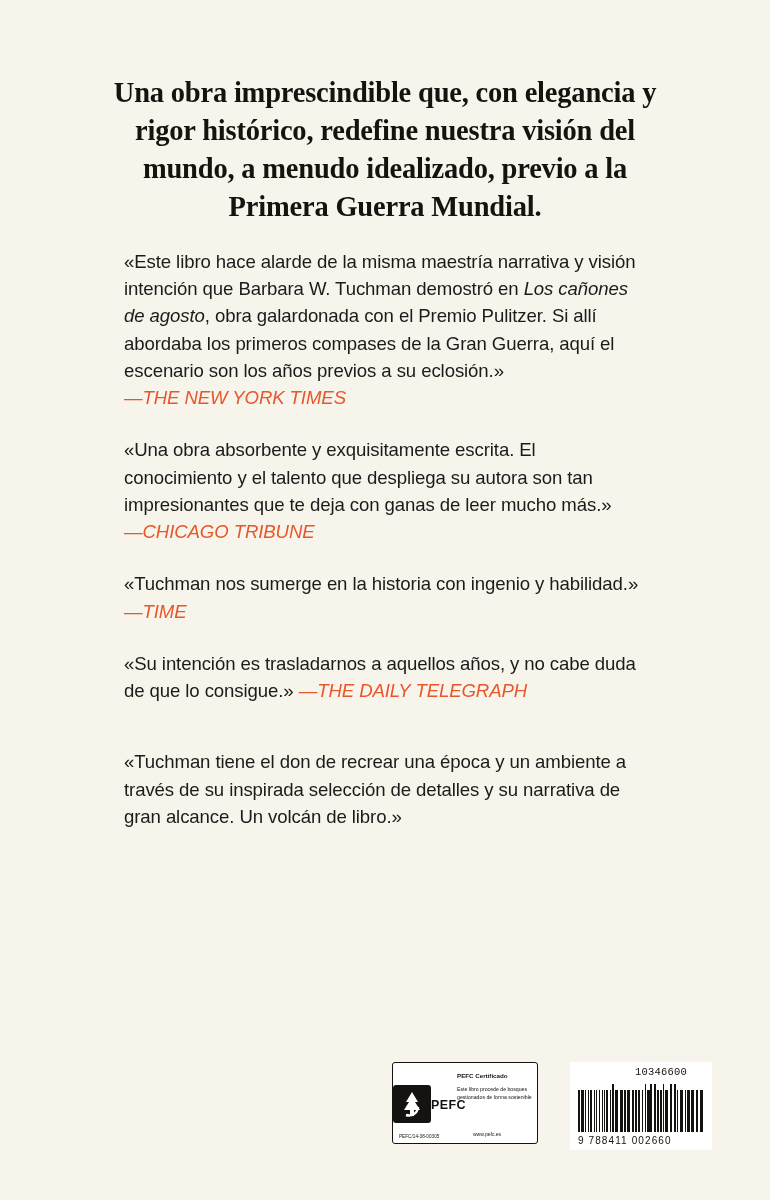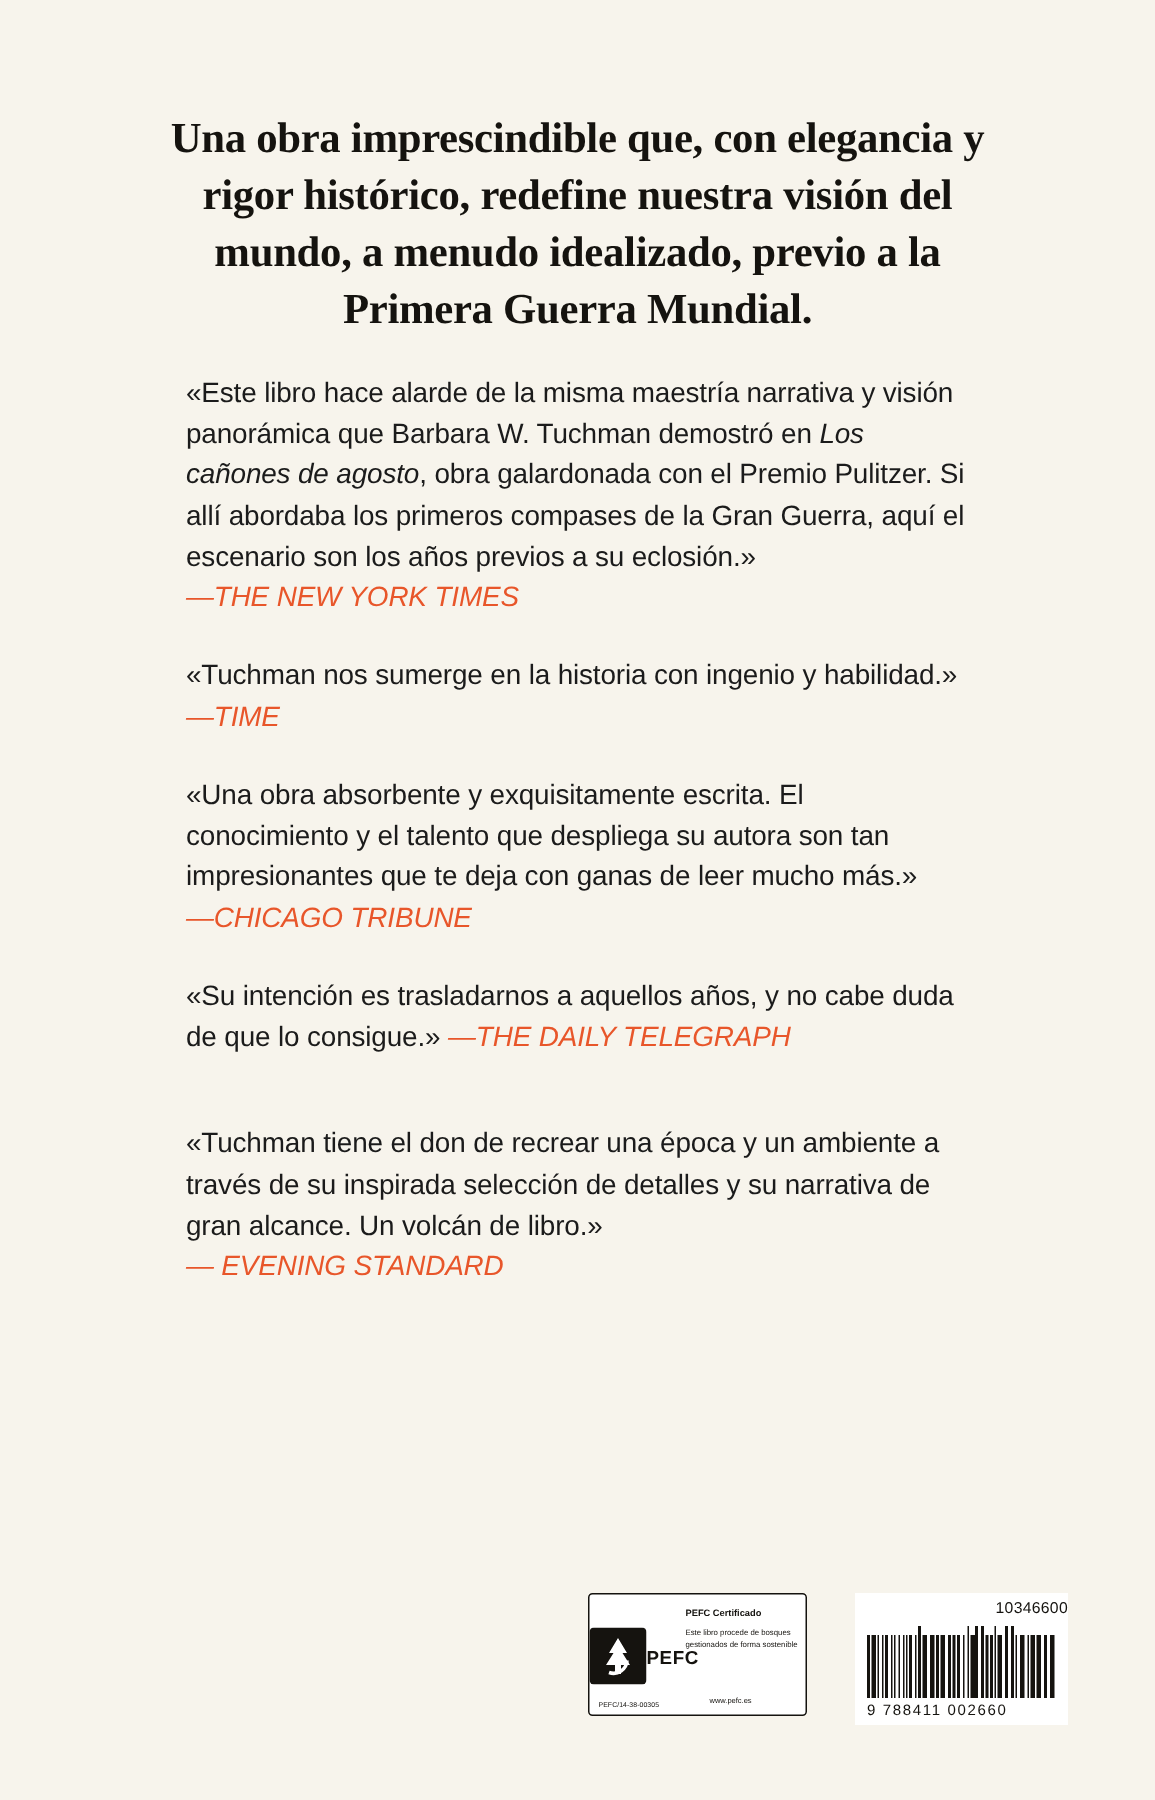--- a/index.html
+++ b/index.html
@@ -164,22 +164,23 @@
     top: 1062px;
     width: 142px;
     height: 88px;
     background: #ffffff;
     box-sizing: border-box;
   }
   .barcode-top {
     text-align: right;
     font-size: 10.5px;
     color: #15130f;
-    padding: 4px 0 0 0;
+    padding: 4px 25px 0 0;
     letter-spacing: 0.2px;
+    font-family: Liberation Mono, monospace;
   }
   .bars {
     position: absolute;
     left: 8px;
     top: 22px;
     width: 126px;
     height: 48px;
     display: flex;
     align-items: flex-end;
   }
@@ -199,33 +200,33 @@
 </style>
 </head>
 <body>
 
 <div class="page">
 
   <div class="headline">Una obra imprescindible que, con elegancia y rigor histórico, redefine nuestra visión del mundo, a menudo idealizado, previo a la Primera Guerra Mundial.</div>
 
   <div class="quotes">
     <div class="quote">
-      <span>«Este libro hace alarde de la misma maestría narrativa y visión panorámica que Barbara W. Tuchman demostró en </span><span class="em">Los cañones de agosto</span><span>, obra galardonada con el Premio Pulitzer. Si allí abordaba los primeros compases de la Gran Guerra, aquí el escenario son los años previos a su eclosión.» </span><span class="source">—THE NEW YORK TIMES</span>
+      <span>«Este libro hace alarde de la misma maestría narrativa y visión intención que Barbara W. Tuchman demostró en </span><span class="em">Los cañones de agosto</span><span>, obra galardonada con el Premio Pulitzer. Si allí abordaba los primeros compases de la Gran Guerra, aquí el escenario son los años previos a su eclosión.» </span><span class="source">—THE NEW YORK TIMES</span>
+    </div>
+    <div class="quote">
+      <span>«Una obra absorbente y exquisitamente escrita. El conocimiento y el talento que despliega su autora son tan impresionantes que te deja con ganas de leer mucho más.»</span><span class="source-break">—CHICAGO TRIBUNE</span>
     </div>
     <div class="quote">
       <span>«Tuchman nos sumerge en la historia con ingenio y habilidad.» </span><span class="source">—TIME</span>
     </div>
     <div class="quote">
-      <span>«Una obra absorbente y exquisitamente escrita. El conocimiento y el talento que despliega su autora son tan impresionantes que te deja con ganas de leer mucho más.»</span><span class="source-break">—CHICAGO TRIBUNE</span>
-    </div>
-    <div class="quote">
       <span>«Su intención es trasladarnos a aquellos años, y no cabe duda de que lo consigue.» </span><span class="source">—THE DAILY TELEGRAPH</span>
     </div>
     <div class="quote">
-      <span>«Tuchman tiene el don de recrear una época y un ambiente a través de su inspirada selección de detalles y su narrativa de gran alcance. Un volcán de libro.»</span><span class="source-break">— EVENING STANDARD</span>
+      <span>«Tuchman tiene el don de recrear una época y un ambiente a través de su inspirada selección de detalles y su narrativa de gran alcance. Un volcán de libro.»</span>
     </div>
   </div>
 
 
   <div class="pefc">
     <div class="pefc-left">
       <span class="pefc-tree">
         <svg width="38" height="38" viewBox="0 0 38 38">
           <rect x="0" y="0" width="38" height="38" rx="3" fill="#15130f"></rect>
           <path d="M19 7 L25 17 L22 17 L27 25 L21 25 L21 31 L17 31 L17 25 L11 25 L16 17 L13 17 Z" fill="#ffffff"></path>

